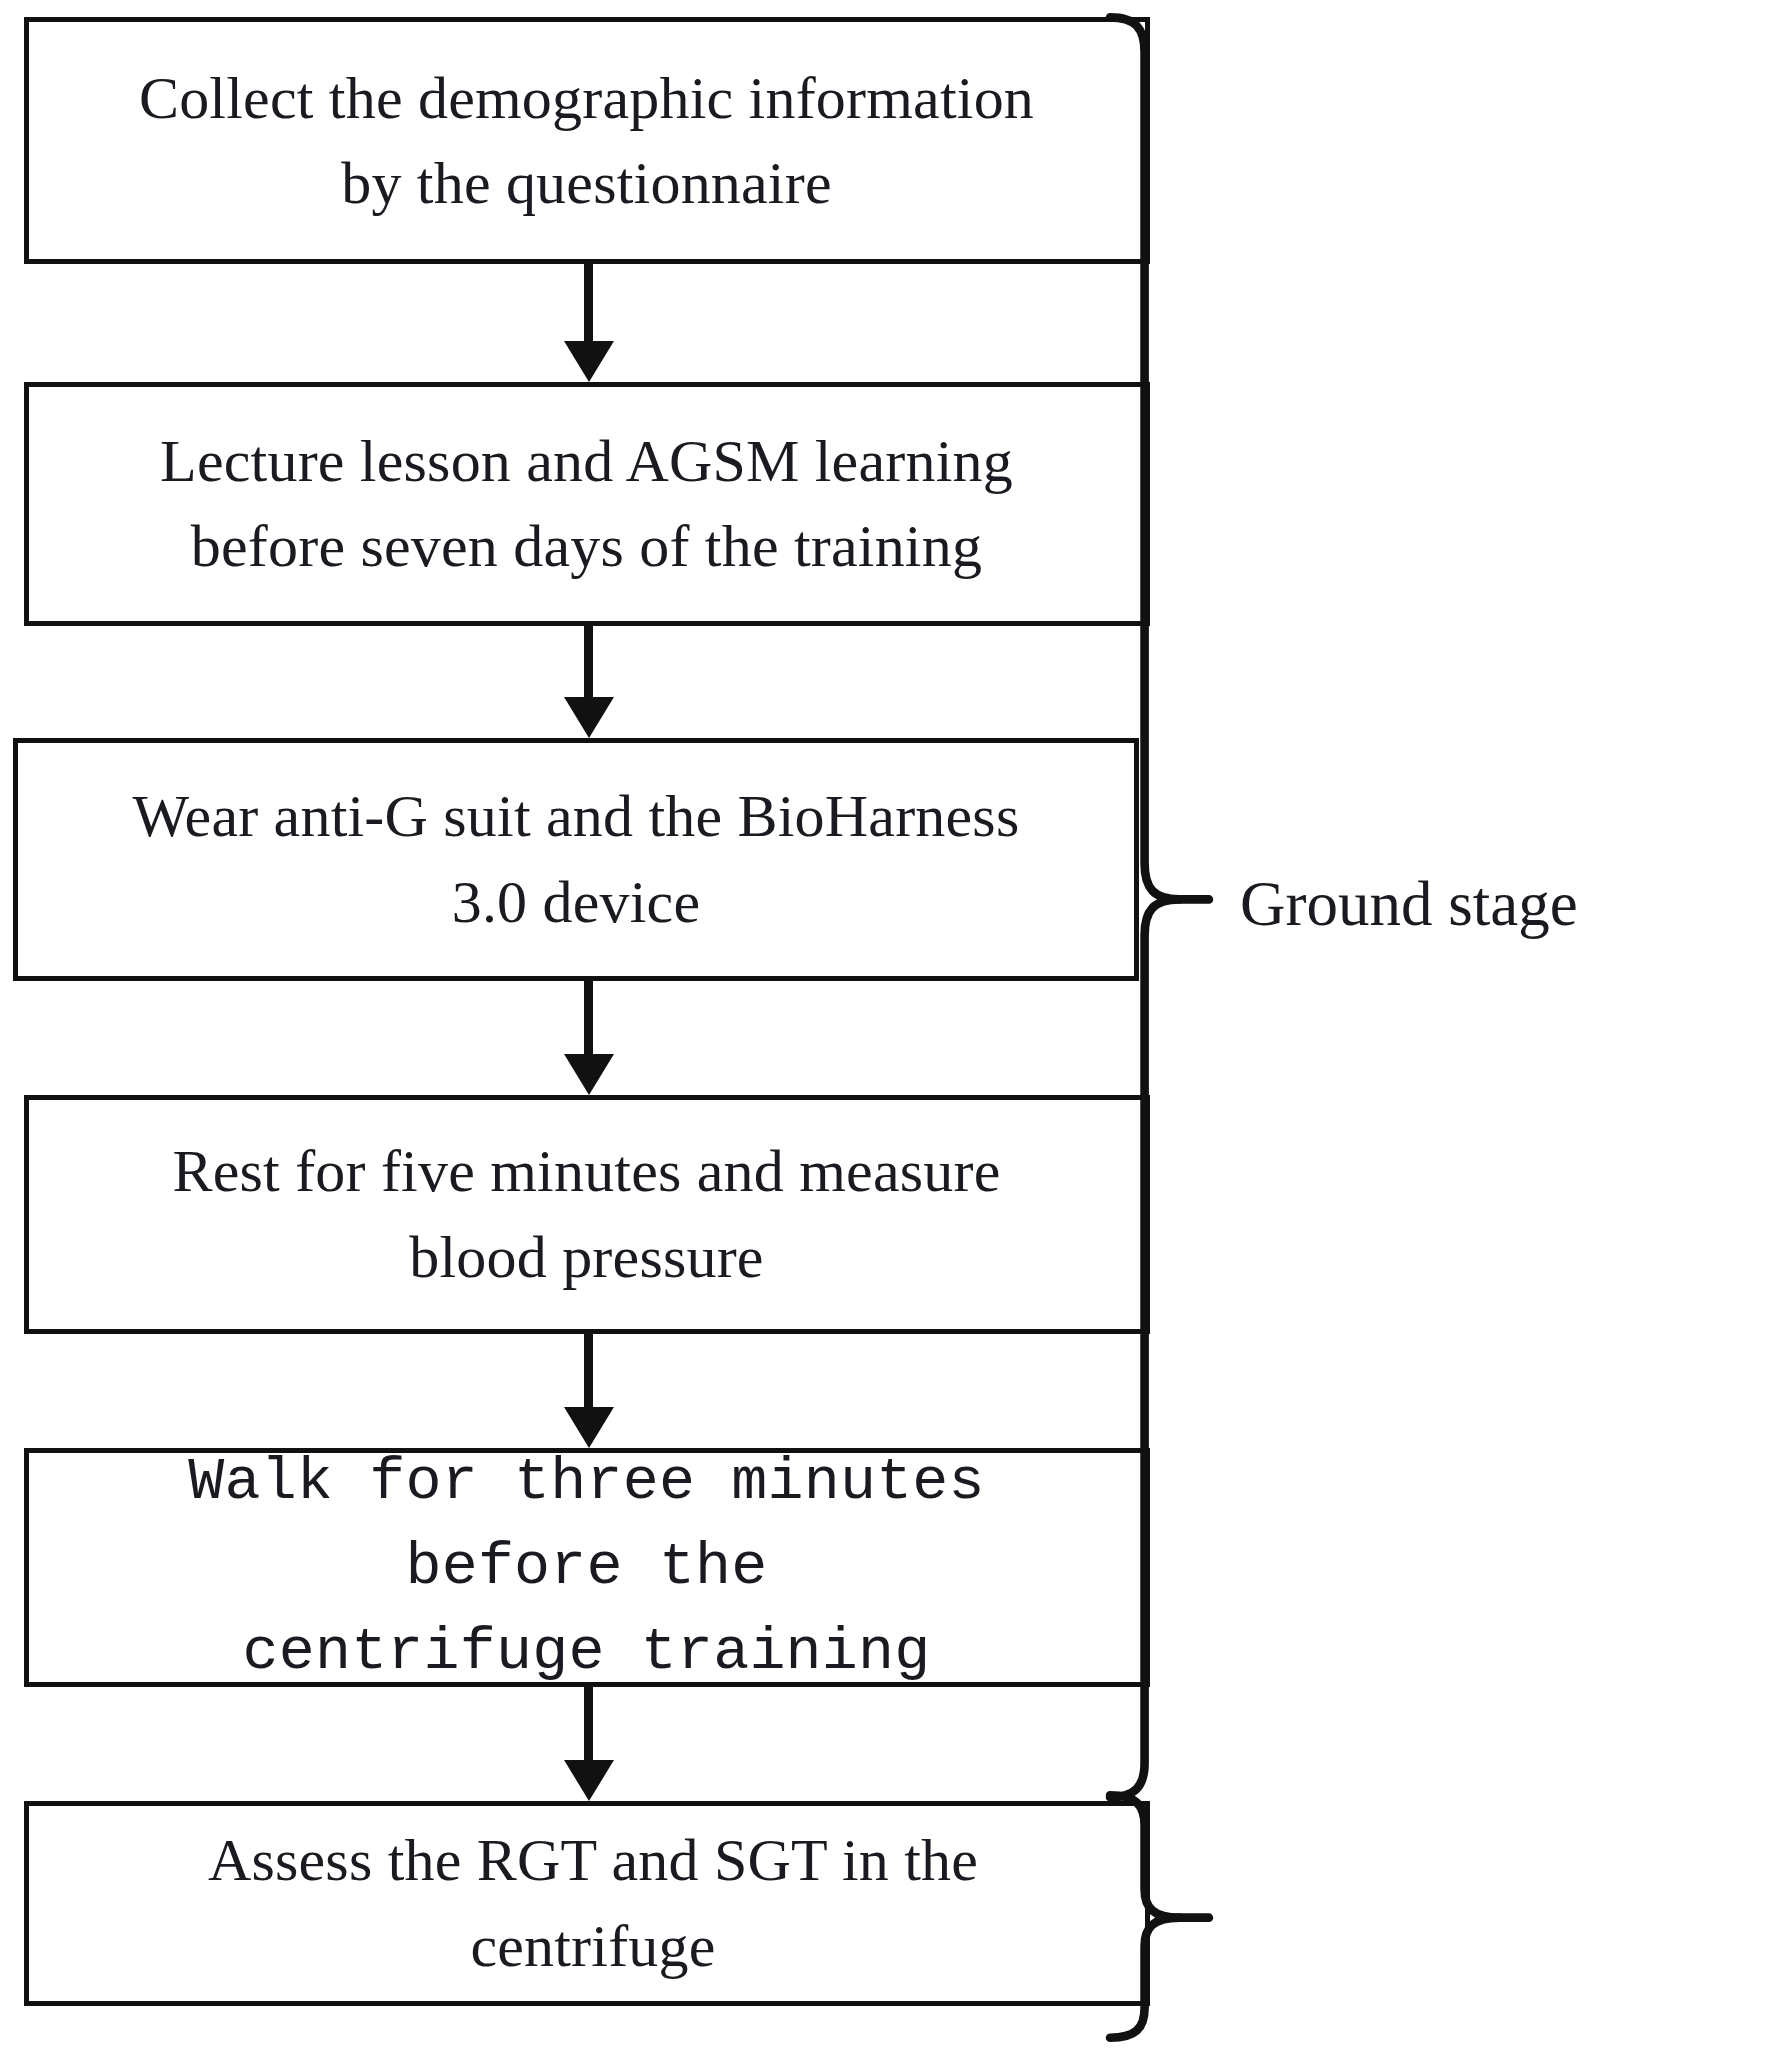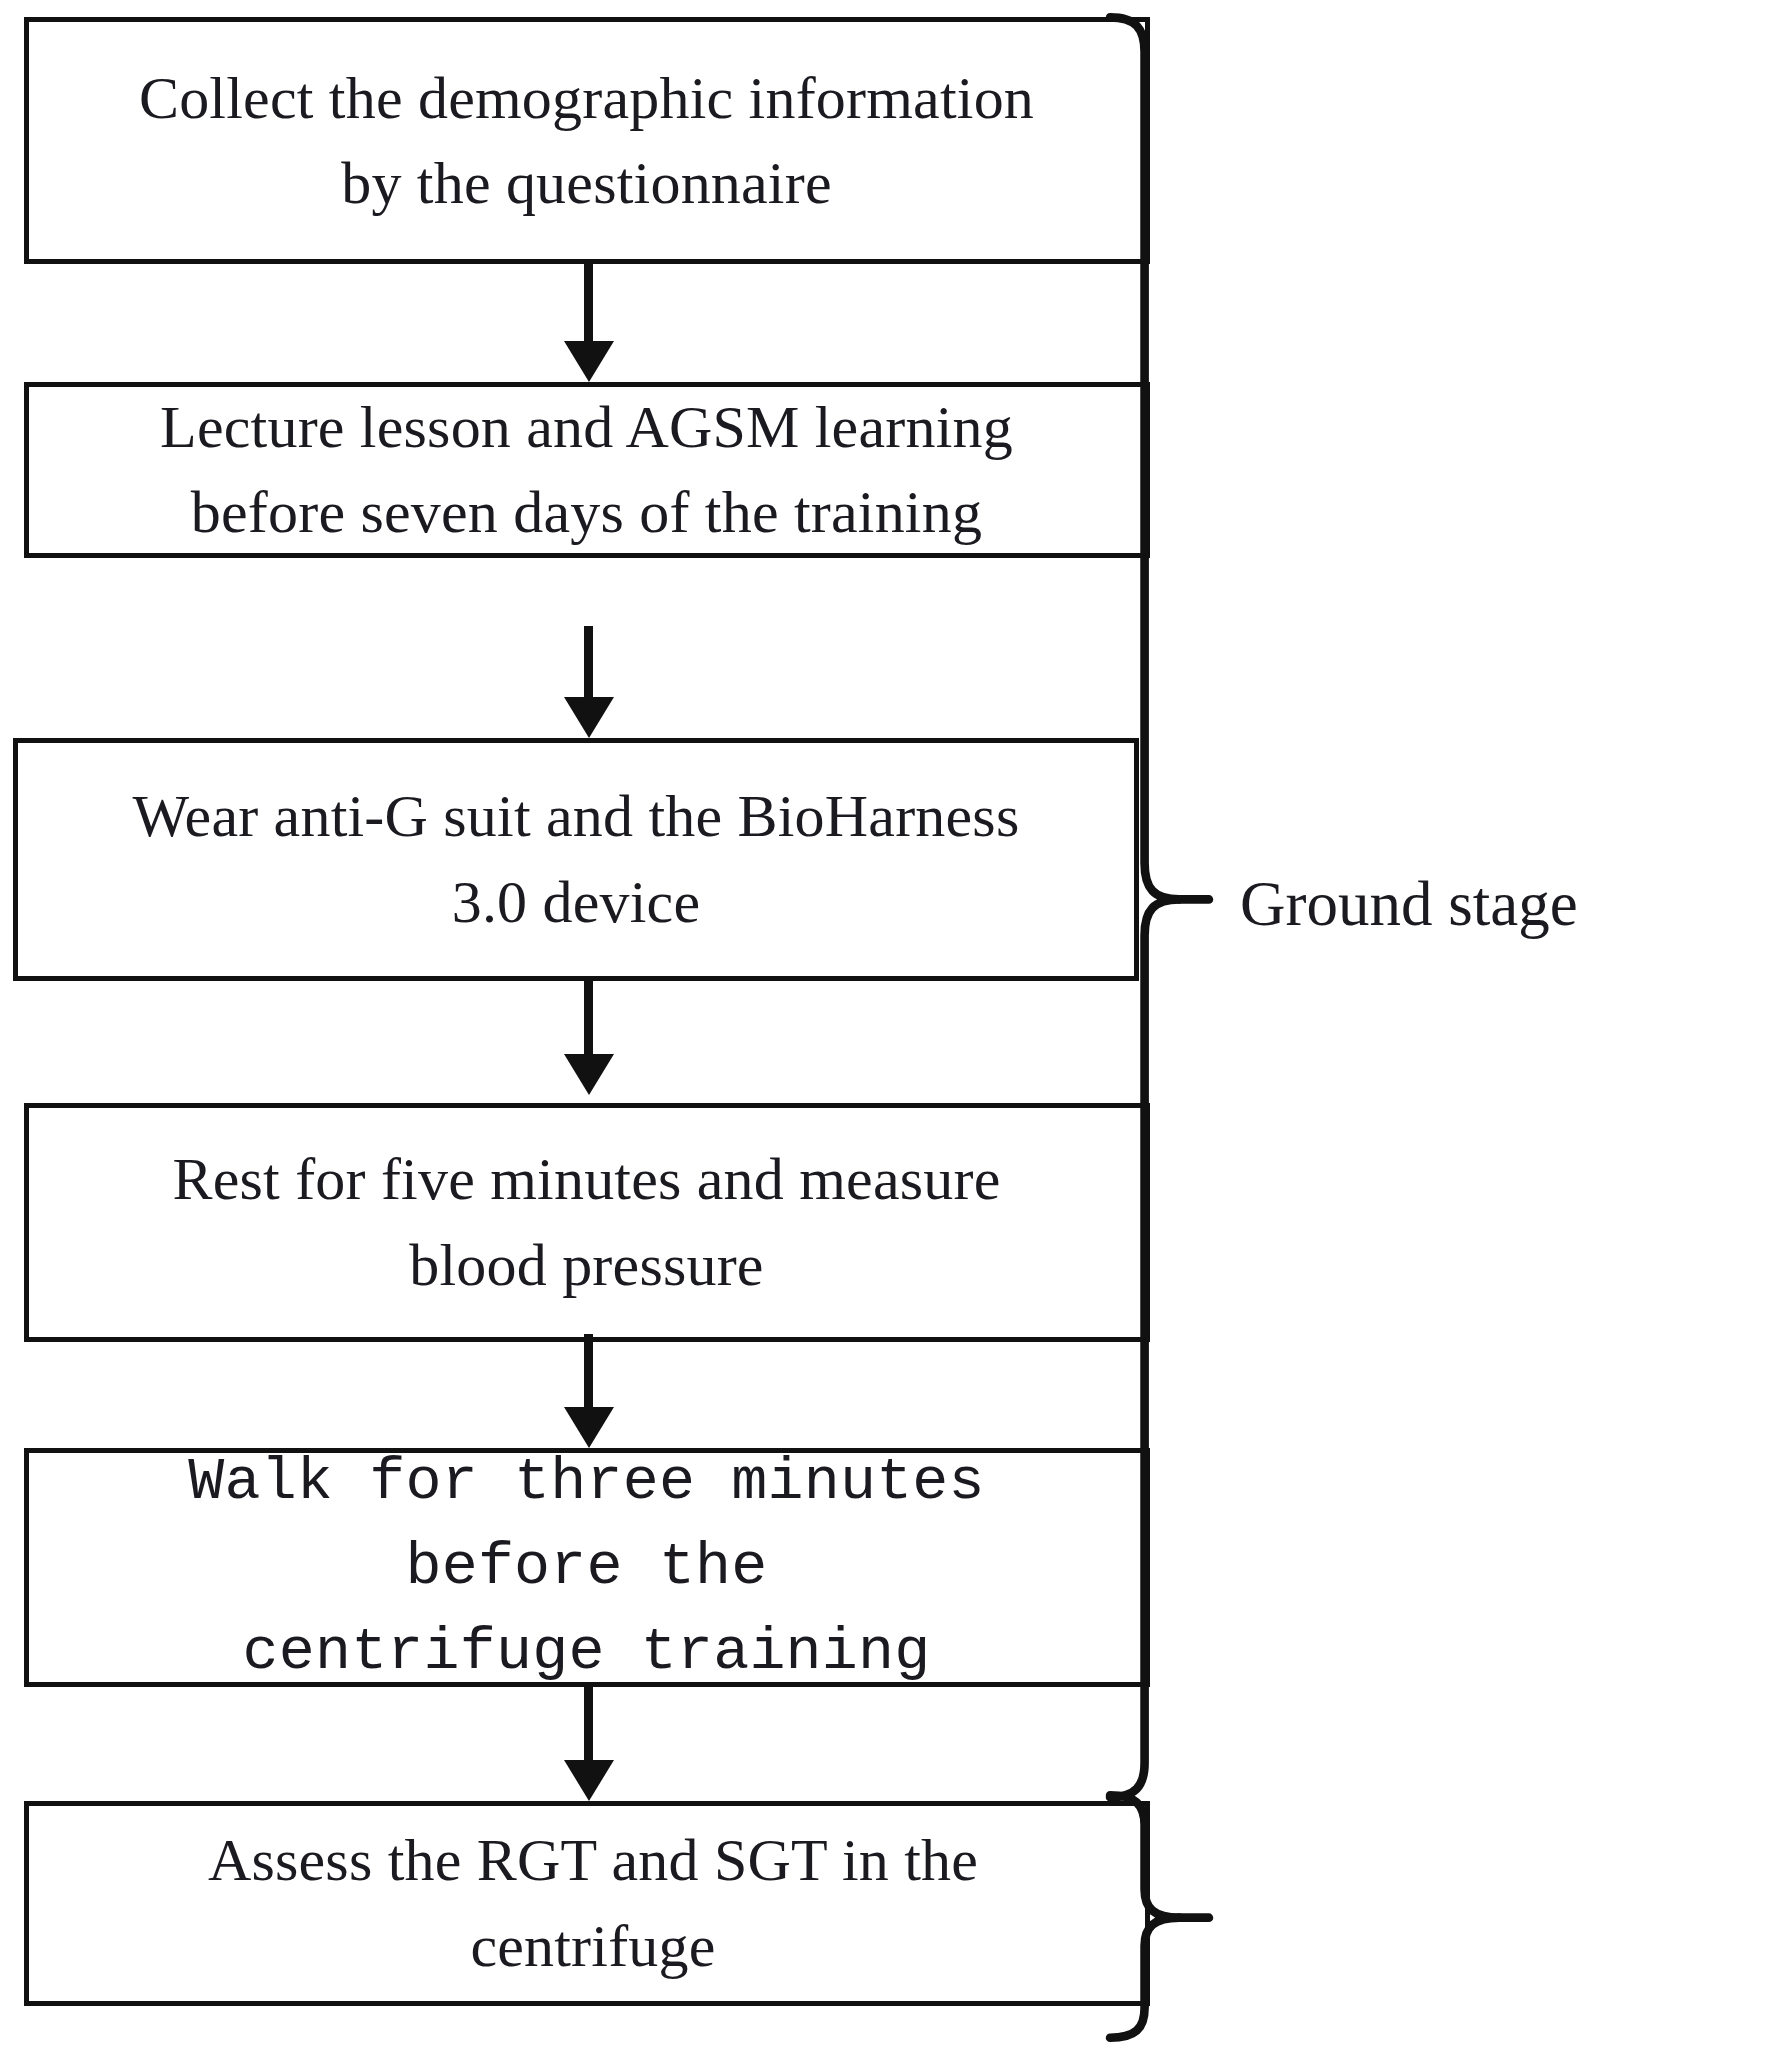--- a/index.html
+++ b/index.html
@@ -74,31 +74,31 @@
 </head>
 <body>
 
 <div id="canvas">
 
   <div class="flow-box" style="left:23.5px; top:17.3px; width:1126px; height:247px;">
     <span class="box-text">Collect the demographic information
 by the questionnaire</span>
   </div>
 
-  <div class="flow-box" style="left:23.5px; top:382px; width:1126px; height:176px;">
+  <div class="flow-box" style="left:23.5px; top:382px; width:1126px; height:244px;">
     <span class="box-text">Lecture lesson and AGSM learning
 before seven days of the training</span>
   </div>
 
   <div class="flow-box" style="left:13px; top:738px; width:1126px; height:243px;">
     <span class="box-text">Wear anti-G suit and the BioHarness
 3.0 device</span>
   </div>
 
-  <div class="flow-box" style="left:23.5px; top:1095px; width:1126px; height:239px;margin-top:8px;">
+  <div class="flow-box" style="left:23.5px; top:1095px; width:1126px; height:239px;">
     <span class="box-text">Rest for five minutes and measure
 blood pressure</span>
   </div>
 
   <div class="flow-box" style="left:23.5px; top:1448px; width:1126px; height:239px;font-family:Liberation Mono, monospace;">
     <span class="box-text">Walk for three minutes before the
 centrifuge training</span>
   </div>
 
   <div class="flow-box" style="left:23.5px; top:1801px; width:1126px; height:205px;padding-left:13px;">

